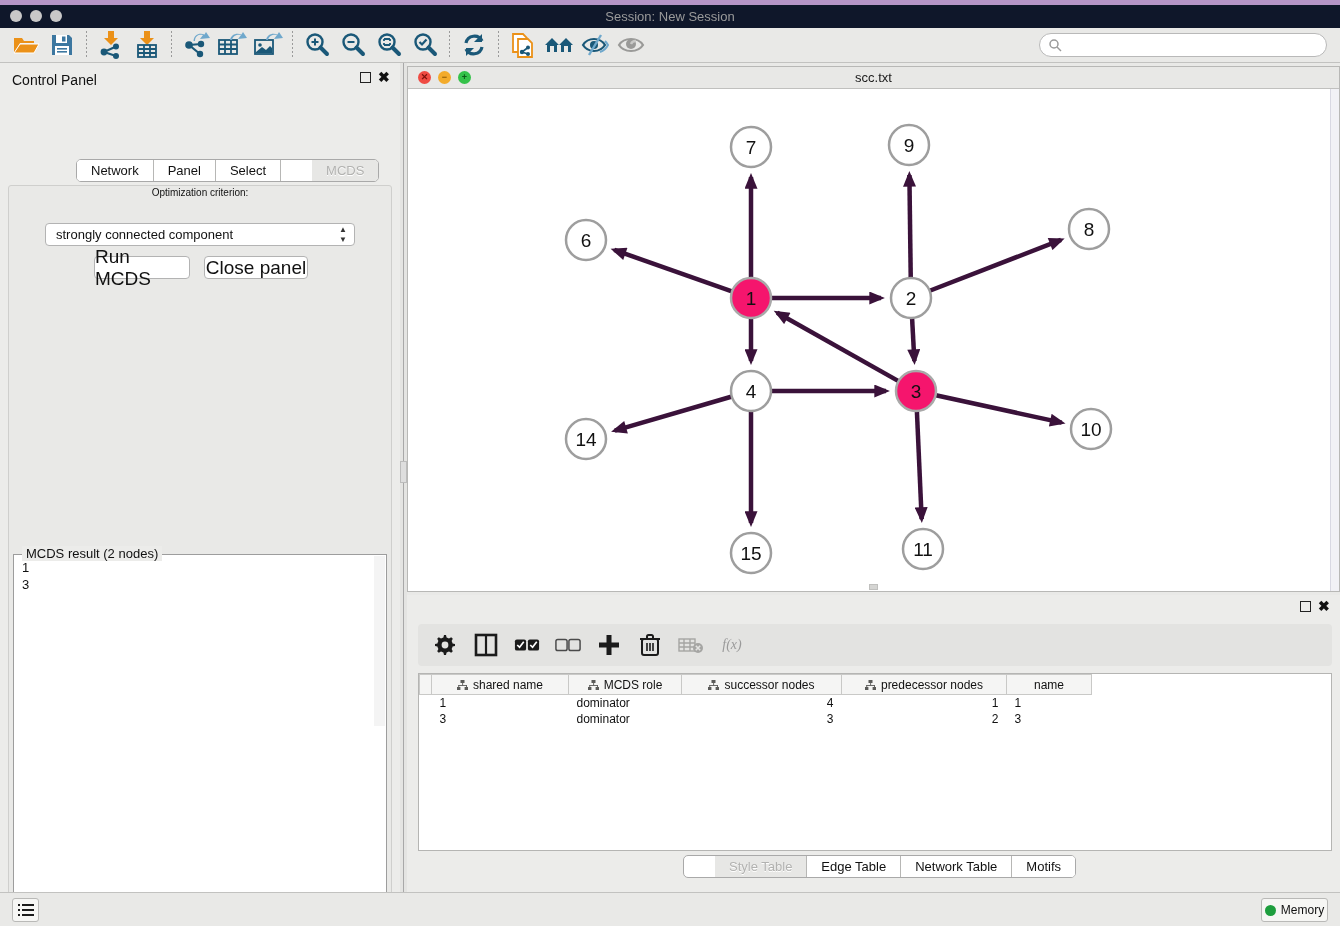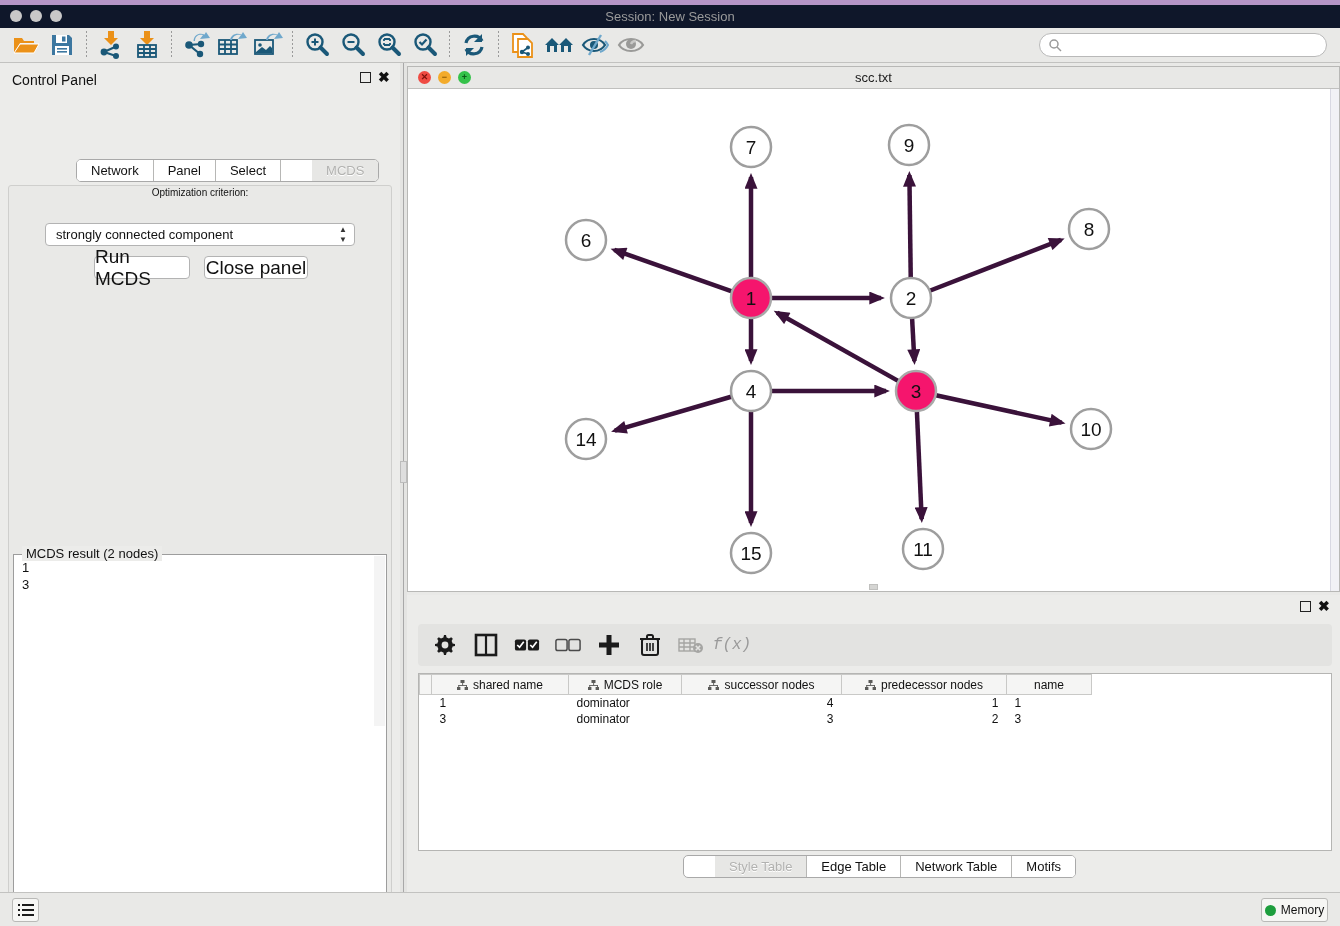--- a/index.html
+++ b/index.html
@@ -71,21 +71,21 @@
     border-left:1px solid #d8d8e2; }
   #net-grip { left:461px; bottom:1px; width:9px; height:6px; background:#d5d5d3;
     border:1px solid #c0c0be; }
 
   
   #table-panel { left:407px; top:595px; width:933px; height:297px; background:#ececea; }
   #tp-title { left:12px; top:5px; font-size:13px; color:#111;margin-top:24px; }
   #tp-toolbar { left:11px; top:29px; width:914px; height:42px; background:#e3e3e1;
     border-radius:4px; display:flex; align-items:center; padding-left:14px; gap:15px; }
   .tp-icon { width:26px; height:26px; display:flex; align-items:center; justify-content:center; }
-  .fx-label { font-family:Liberation Mono, monospace; font-style:italic; font-size:16px; color:#9a9a9a; }
+  .fx-label { font-family:Liberation Serif, serif; font-style:italic; font-size:14px; color:#9a9a9a; }
   #tp-table { left:11px; top:78px; width:914px; height:178px; background:#fff;
     border:1px solid #b5b5b3; }
   #tp-grid { border-collapse:collapse; width:672px; table-layout:fixed; }
   #tp-grid th { background:#f5f5f4; border:1px solid #c9c9c7; font-weight:normal;
     font-size:12px; color:#111; height:20px; padding:0 4px; white-space:nowrap; }
   #tp-grid td { font-size:12px; color:#111; height:16px; padding:0 8px; white-space:nowrap; }
   #tp-grid .al { text-align:left; } #tp-grid .ar { text-align:right; }
   .th-inner { display:flex; align-items:center; justify-content:center; gap:5px; }
   #tp-tabs { left:276px; top:260px; }
 

